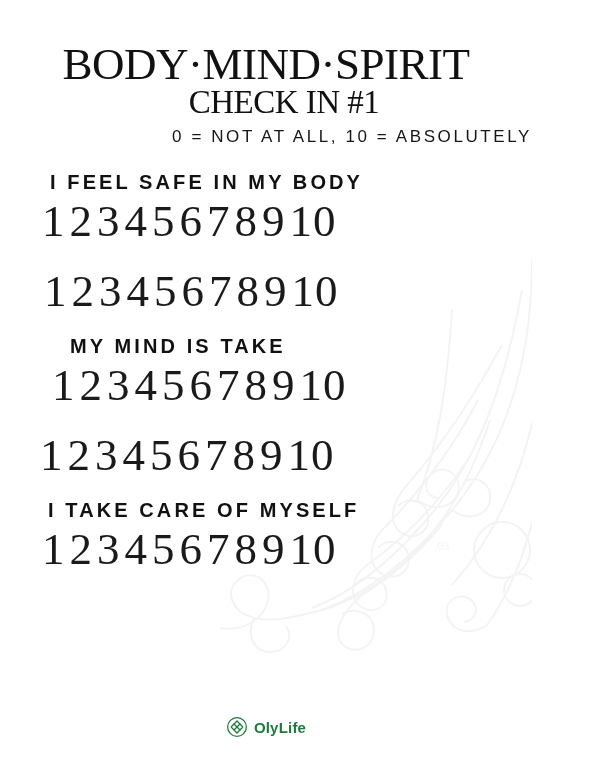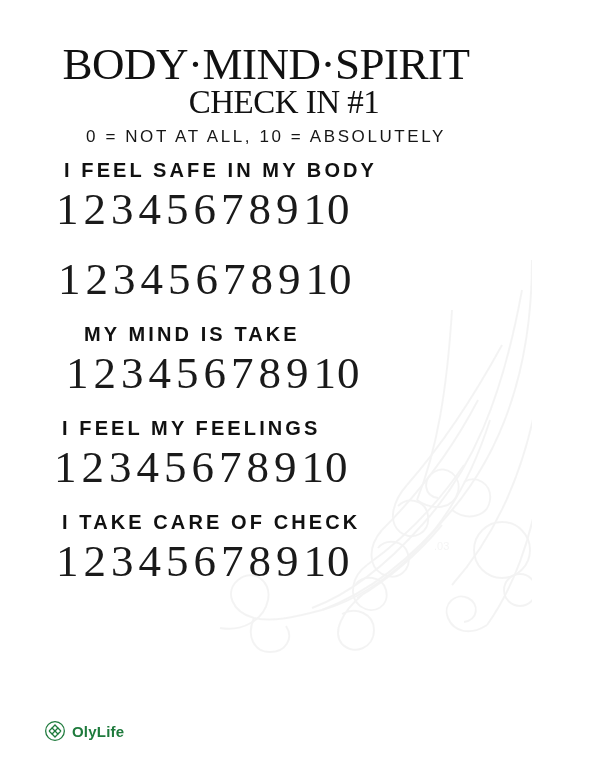--- a/index.html
+++ b/index.html
@@ -48,25 +48,26 @@
   }
   .title-line.l1 { font-size: 45px; }
   .title-line.l2 { font-size: 33px; padding-left: 36px; }
   .subtitle {
     margin-top: 9px;
     font-family: "Liberation Sans", sans-serif;
     font-size: 17px;
     letter-spacing: 2.6px;
     color: #161616;
     font-weight: 400;
+    text-align: right;
   }
 
   .items {
-    margin-top: 12px;
-    padding: 0 34px 0 48px;
+    margin-top: 24px;
+    padding: 0 34px 0 34px;
   }
   .item {
     margin-bottom: 18px;
   }
   .item-label {
     font-family: "Liberation Sans", sans-serif;
     font-weight: bold;
     font-size: 20px;
     letter-spacing: 3.1px;
     color: #111;
@@ -99,20 +100,21 @@
     position: absolute;
     left: 0;
     right: 0;
     bottom: 26px;
     height: 30px;
     padding: 0 44px;
     box-sizing: border-box;
     display: flex;
     align-items: center;
     justify-content: flex-start;
+    flex-direction: column;
   }
   .brand {
     display: flex;
     align-items: center;
     gap: 6px;
   }
   .brand-name {
     font-family: "Liberation Sans", sans-serif;
     font-size: 15px;
     font-weight: bold;
@@ -180,28 +182,27 @@
     </div>
 
     <div class="item i2">
       <div class="item-label">MY MIND IS TAKE</div>
       <div class="scale">
         <span>1</span><span>2</span><span>3</span><span>4</span><span>5</span><span>6</span><span>7</span><span>8</span><span>9</span><span>10</span>
       </div>
     </div>
 
     <div class="item i3">
-      <div class="item-label">I FEEL MY FEELINGS</div>
       <div class="scale">
         <span>1</span><span>2</span><span>3</span><span>4</span><span>5</span><span>6</span><span>7</span><span>8</span><span>9</span><span>10</span>
       </div>
     </div>
 
     <div class="item i4">
-      <div class="item-label">I TAKE CARE OF CHECK</div>
+      <div class="item-label">I TAKE CARE OF MYSELF</div>
       <div class="scale">
         <span>1</span><span>2</span><span>3</span><span>4</span><span>5</span><span>6</span><span>7</span><span>8</span><span>9</span><span>10</span>
       </div>
     </div>
 
   </div>
 
   <div class="footer">
     <div class="brand">
       <svg width="22" height="22" viewBox="0 0 24 24">

